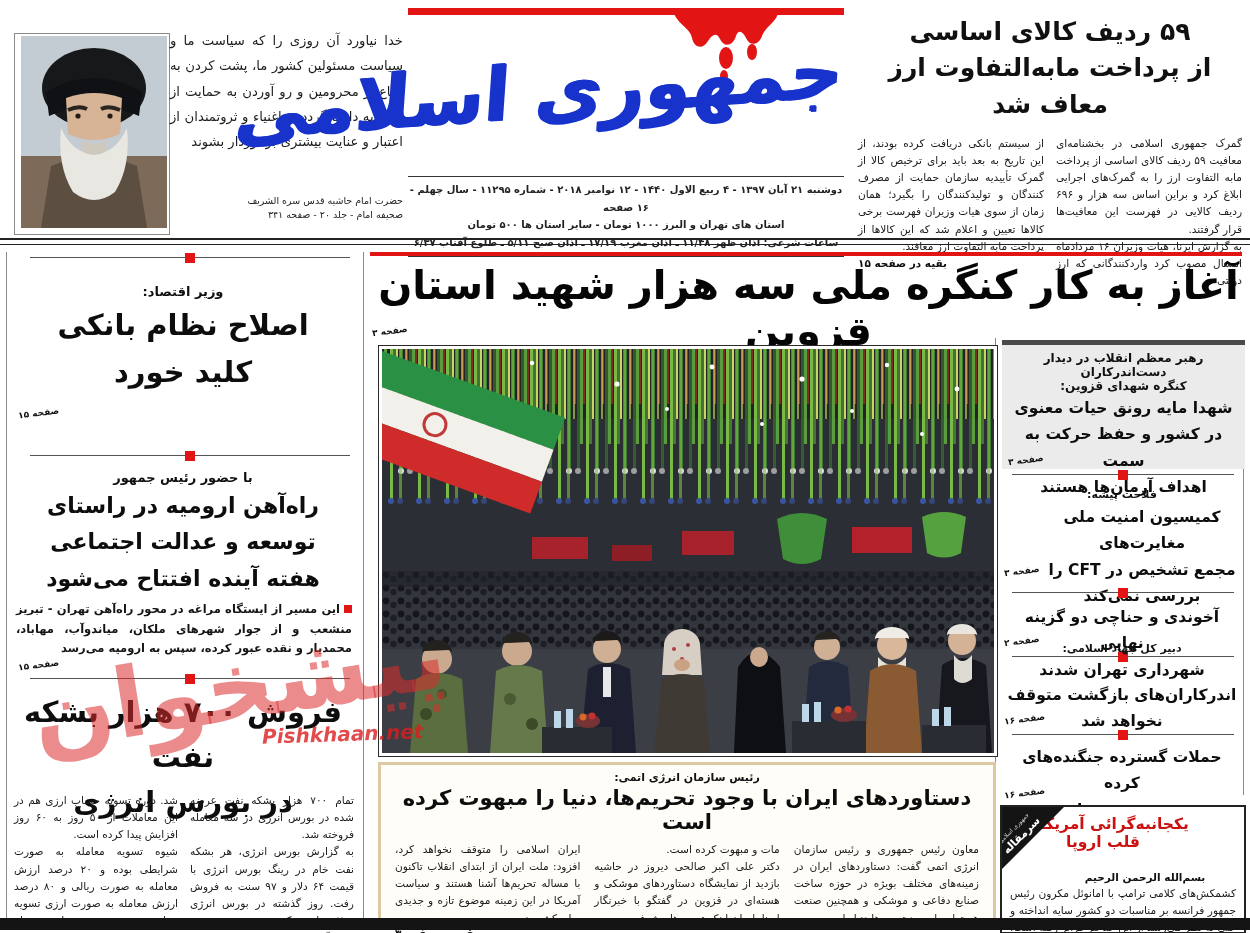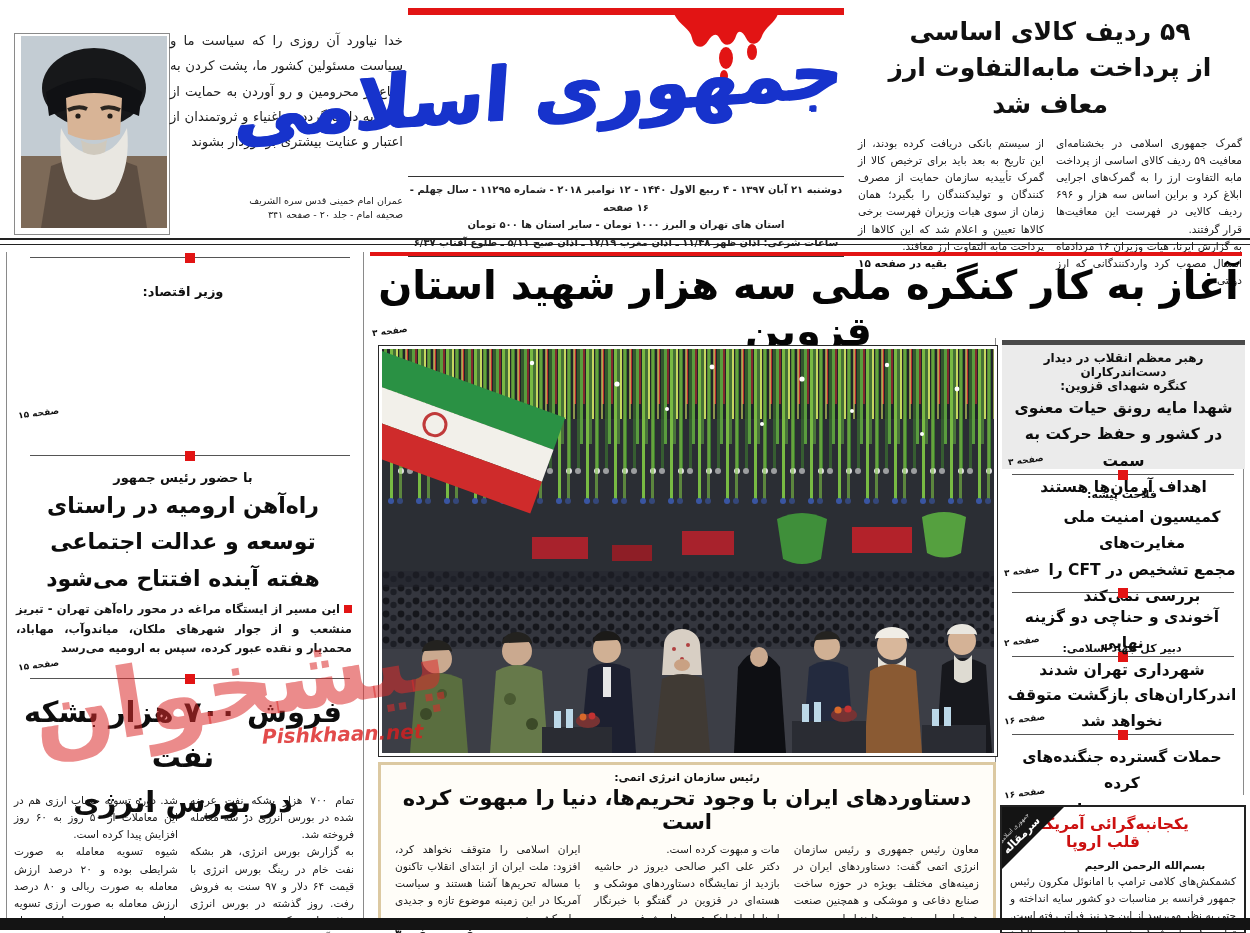--- a/index.html
+++ b/index.html
@@ -83,21 +83,21 @@
       <path d="M80,73 Q88,69 99,74" stroke="#2a2520" stroke-width="4" fill="none"></path>
       <circle cx="57" cy="80" r="2.6" fill="#231d18"></circle>
       <circle cx="89" cy="80" r="2.6" fill="#231d18"></circle>
       <path d="M40,92 Q36,130 52,156 Q73,172 94,156 Q110,130 106,92 Q94,118 73,118 Q52,118 40,92 Z" fill="#e9e7e1"></path>
       <path d="M60,104 Q73,112 86,104 L84,116 Q73,122 62,116 Z" fill="#cfc9bd"></path>
     </svg>
   </div>
 
   <div class="abs quote just" style="left:170px;top:28px;width:233px;height:162px;">خدا نیاورد آن روزی را که سیاست ما و سیاست مسئولین کشور ما، پشت کردن به دفاع از محرومین و رو آوردن به حمایت از سرمایه دارها گردد. و اغنیاء و ثروتمندان از اعتبار و عنایت بیشتری برخوردار بشوند</div>
   <div class="abs quote-attrib" style="left:170px;top:194px;width:233px;">
-    <div>عمران امام خمینی قدس سره الشریف</div>
+    <div>حضرت امام حاشیه قدس سره الشریف</div>
     <div>صحیفه امام - جلد ۲۰ - صفحه ۳۴۱</div>
   </div>
 
   <div class="abs" style="left:408px;top:8px;width:436px;height:226px;">
     <div class="red-bar" style="width:100%;"></div>
     <svg class="abs" style="left:266px;top:6px;" width="110" height="72" viewBox="0 0 110 72">
       <path d="M0,0 L104,0 C100,10 92,12 88,22 C85,31 76,33 72,24 C69,17 64,15 62,22 C59,32 50,34 46,25 C43,18 38,20 34,27 C29,36 20,34 18,24 C16,14 6,12 0,0 Z" fill="#e21414"></path>
       <ellipse cx="52" cy="44" rx="7" ry="11" fill="#e21414"></ellipse>
       <ellipse cx="78" cy="38" rx="5" ry="8" fill="#e21414"></ellipse>
       <ellipse cx="50" cy="62" rx="4" ry="6" fill="#e21414"></ellipse>
@@ -268,20 +268,22 @@
         <div class="small-body just prewrap">ایران اسلامی را متوقف نخواهد کرد، افزود: ملت ایران از ابتدای انقلاب تاکنون با مساله تحریم‌ها آشنا هستند و سیاست آمریکا در این زمینه موضوع تازه و جدیدی برای کشور نیست.</div>
         <div class="more" style="text-align:left;">بقیه در صفحه ۳</div>
       </div>
     </div>
   </div>
 
   <div class="abs sep" style="left:30px;top:257px;width:320px;">
       <span class="sq"></span>
     </div>
   <div class="abs kicker ctr" style="left:14px;top:284px;width:338px;">وزیر اقتصاد:</div>
+  <div class="abs hl-xl ctr prewrap" style="left:14px;top:302px;width:338px;">اصلاح نظام بانکی
+کلید خورد</div>
   <div class="abs pref" style="left:18px;top:408px;">صفحه ۱۵</div>
 
   <div class="abs sep" style="left:30px;top:455px;width:320px;">
       <span class="sq"></span>
     </div>
   <div class="abs kicker ctr" style="left:14px;top:470px;width:338px;">با حضور رئیس جمهور</div>
   <div class="abs hl-lg ctr prewrap" style="left:14px;top:488px;width:338px;">راه‌آهن ارومیه در راستای
 توسعه و عدالت اجتماعی
 هفته آینده افتتاح می‌شود</div>
   <div class="abs lead-par just" style="left:16px;top:600px;width:336px;"><span class="bullet"></span><span>این مسیر از ایستگاه مراغه در محور راه‌آهن تهران - تبریز منشعب و از جوار شهرهای ملکان، میاندوآب، مهاباد، محمدیار و نقده عبور کرده، سپس به ارومیه می‌رسد</span></div>
@@ -345,19 +347,19 @@
 به «صعده» و «عمران» یمن</div>
   <div class="abs pref" style="left:1004px;top:788px;">صفحه ۱۶</div>
 
   <div class="abs editorial" style="left:1000px;top:805px;width:242px;height:125px;">
     <svg class="abs" style="left:0;top:0;" width="62" height="62" viewBox="0 0 62 62">
       <polygon points="0,0 62,0 0,62" fill="#141414"></polygon>
       <text x="16" y="18" transform="rotate(-45 20 24)" fill="#cfcfcf" font-size="6" font-family="DejaVu Sans, sans-serif" text-anchor="middle">جمهوری اسلامی</text>
       <text x="20" y="30" transform="rotate(-45 22 28)" fill="#ffffff" font-size="11" font-weight="bold" font-family="DejaVu Sans, sans-serif" text-anchor="middle">سرمقاله</text>
     </svg>
     <div class="edit-title ctr" style="margin:8px 6px 0 6px;padding-right:40px;">یکجانبه‌گرائی آمریکا در قلب اروپا</div>
-    <div class="bismillah ctr" style="margin-top:8px;padding-left:44px;">بسم‌الله الرحمن الرحیم</div>
+    <div class="bismillah ctr" style="margin-top:20px;padding-left:44px;">بسم‌الله الرحمن الرحیم</div>
     <div class="edit-body just" style="margin:2px 8px 0 8px;">کشمکش‌های کلامی ترامپ با امانوئل مکرون رئیس جمهور فرانسه بر مناسبات دو کشور سایه انداخته و حتی به نظر می‌رسد از این حد نیز فراتر رفته است. ترامپ که برای شرکت در مراسم یکصدمین سالگرد پایان جنگ جهانی اول به پاریس سفر کرده، حرمت میزبان را هم</div>
   </div>
 
   <div class="abs bottom-bar z-top" style="left:0;top:918px;width:1250px;height:12px;"></div>
 
 </div>
 
 </body></html>

